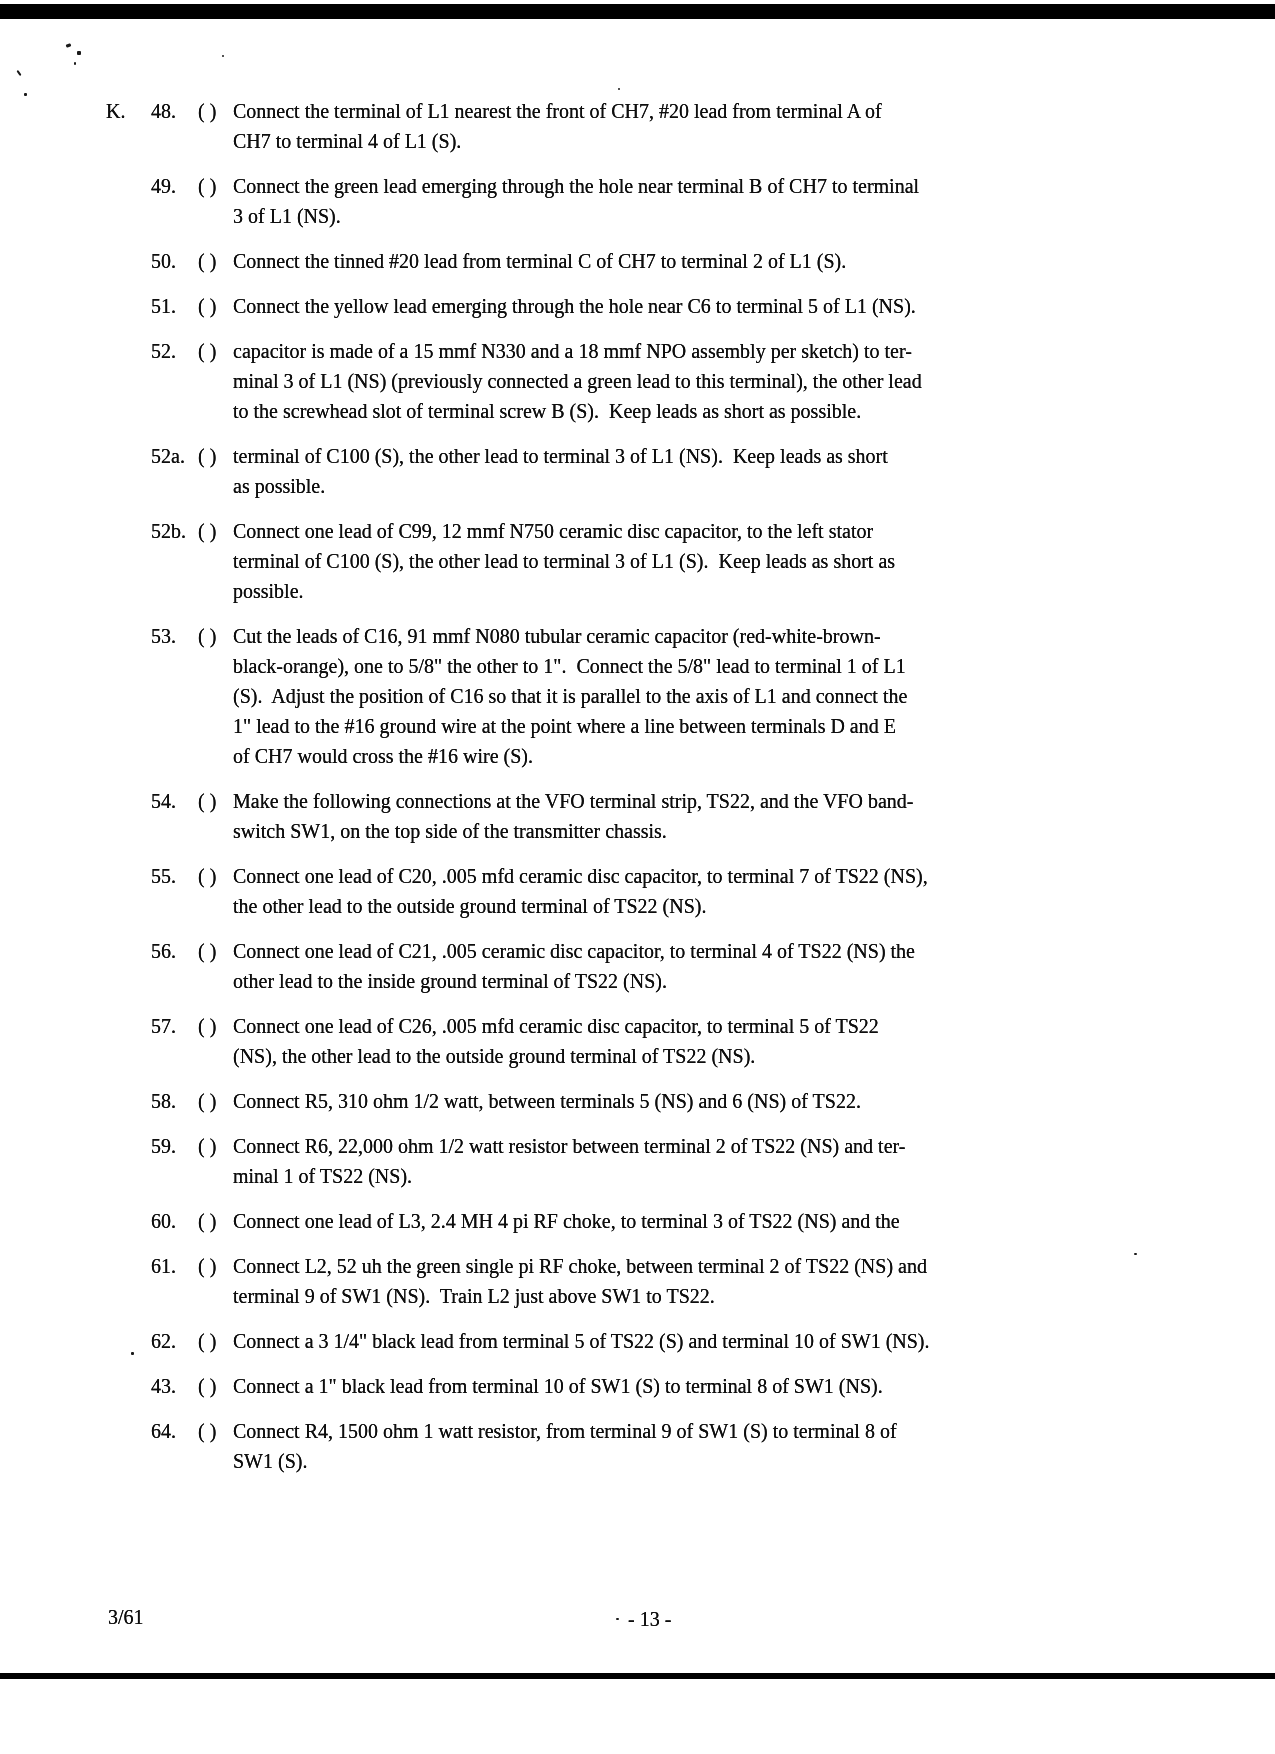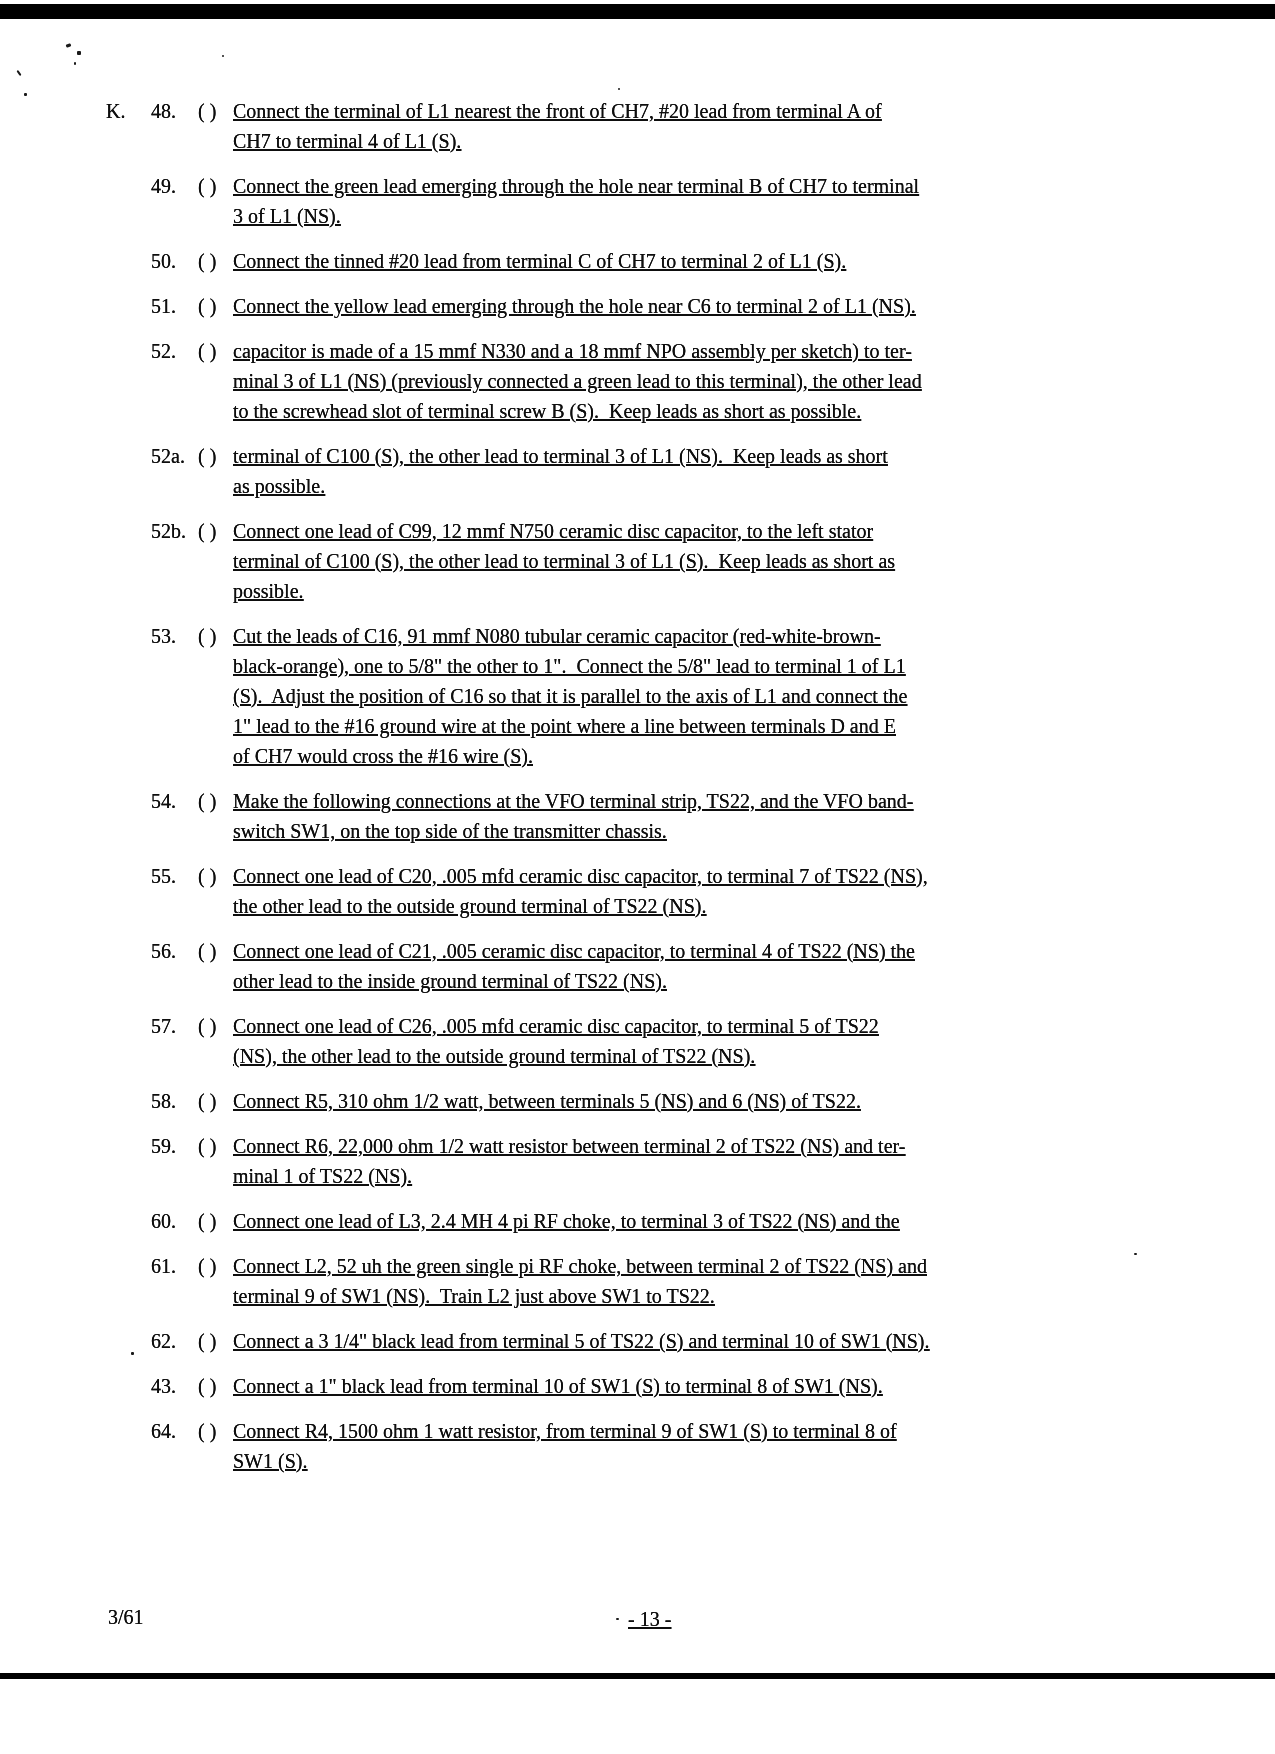--- a/index.html
+++ b/index.html
@@ -38,31 +38,31 @@
   }
   .step-row {
     display: grid;
     grid-template-columns: 45px 47px 35px 1fr;
     margin-bottom: 15px;
     font-size: 20px;
     line-height: 30px;
     text-shadow: 0 0 0.5px currentColor;
   }
   .cell { white-space: pre; }
-  .lines .line { white-space: pre; text-decoration: underline; }
+  .lines .line { white-space: pre; }
   
   .footer-text {
     position: absolute;
     font-size: 20px;
     line-height: 26px;
     text-shadow: 0 0 0.5px currentColor;
     text-align: center;
   }
   #footer-left  { left: 108px; top: 1604px; }
-  #footer-page  { left: 628px; top: 1606px; text-decoration: underline; }
+  #footer-page  { left: 628px; top: 1606px; }
   
   .speck {
     position: absolute;
     background: #1a1a1a;
     border-radius: 1px;
   }
 </style>
 </head>
 <body>
 
@@ -110,21 +110,21 @@
       <div class="lines">
           <div class="line">Connect the tinned #20 lead from terminal C of CH7 to terminal 2 of L1 (S).</div>
         </div>
     </div>
 
     <div class="step-row">
       <div class="cell"></div>
       <div class="cell">51.</div>
       <div class="cell">( )</div>
       <div class="lines">
-          <div class="line">Connect the yellow lead emerging through the hole near C6 to terminal 2 of L1 (NS).</div>
+          <div class="line">Connect the yellow lead emerging through the hole near C6 to terminal 5 of L1 (NS).</div>
         </div>
     </div>
 
     <div class="step-row">
       <div class="cell"></div>
       <div class="cell">52.</div>
       <div class="cell">( )</div>
       <div class="lines">
           <div class="line">capacitor is made of a 15 mmf N330 and a 18 mmf NPO assembly per sketch) to ter-</div>
           <div class="line">minal 3 of L1 (NS) (previously connected a green lead to this terminal), the other lead</div>

